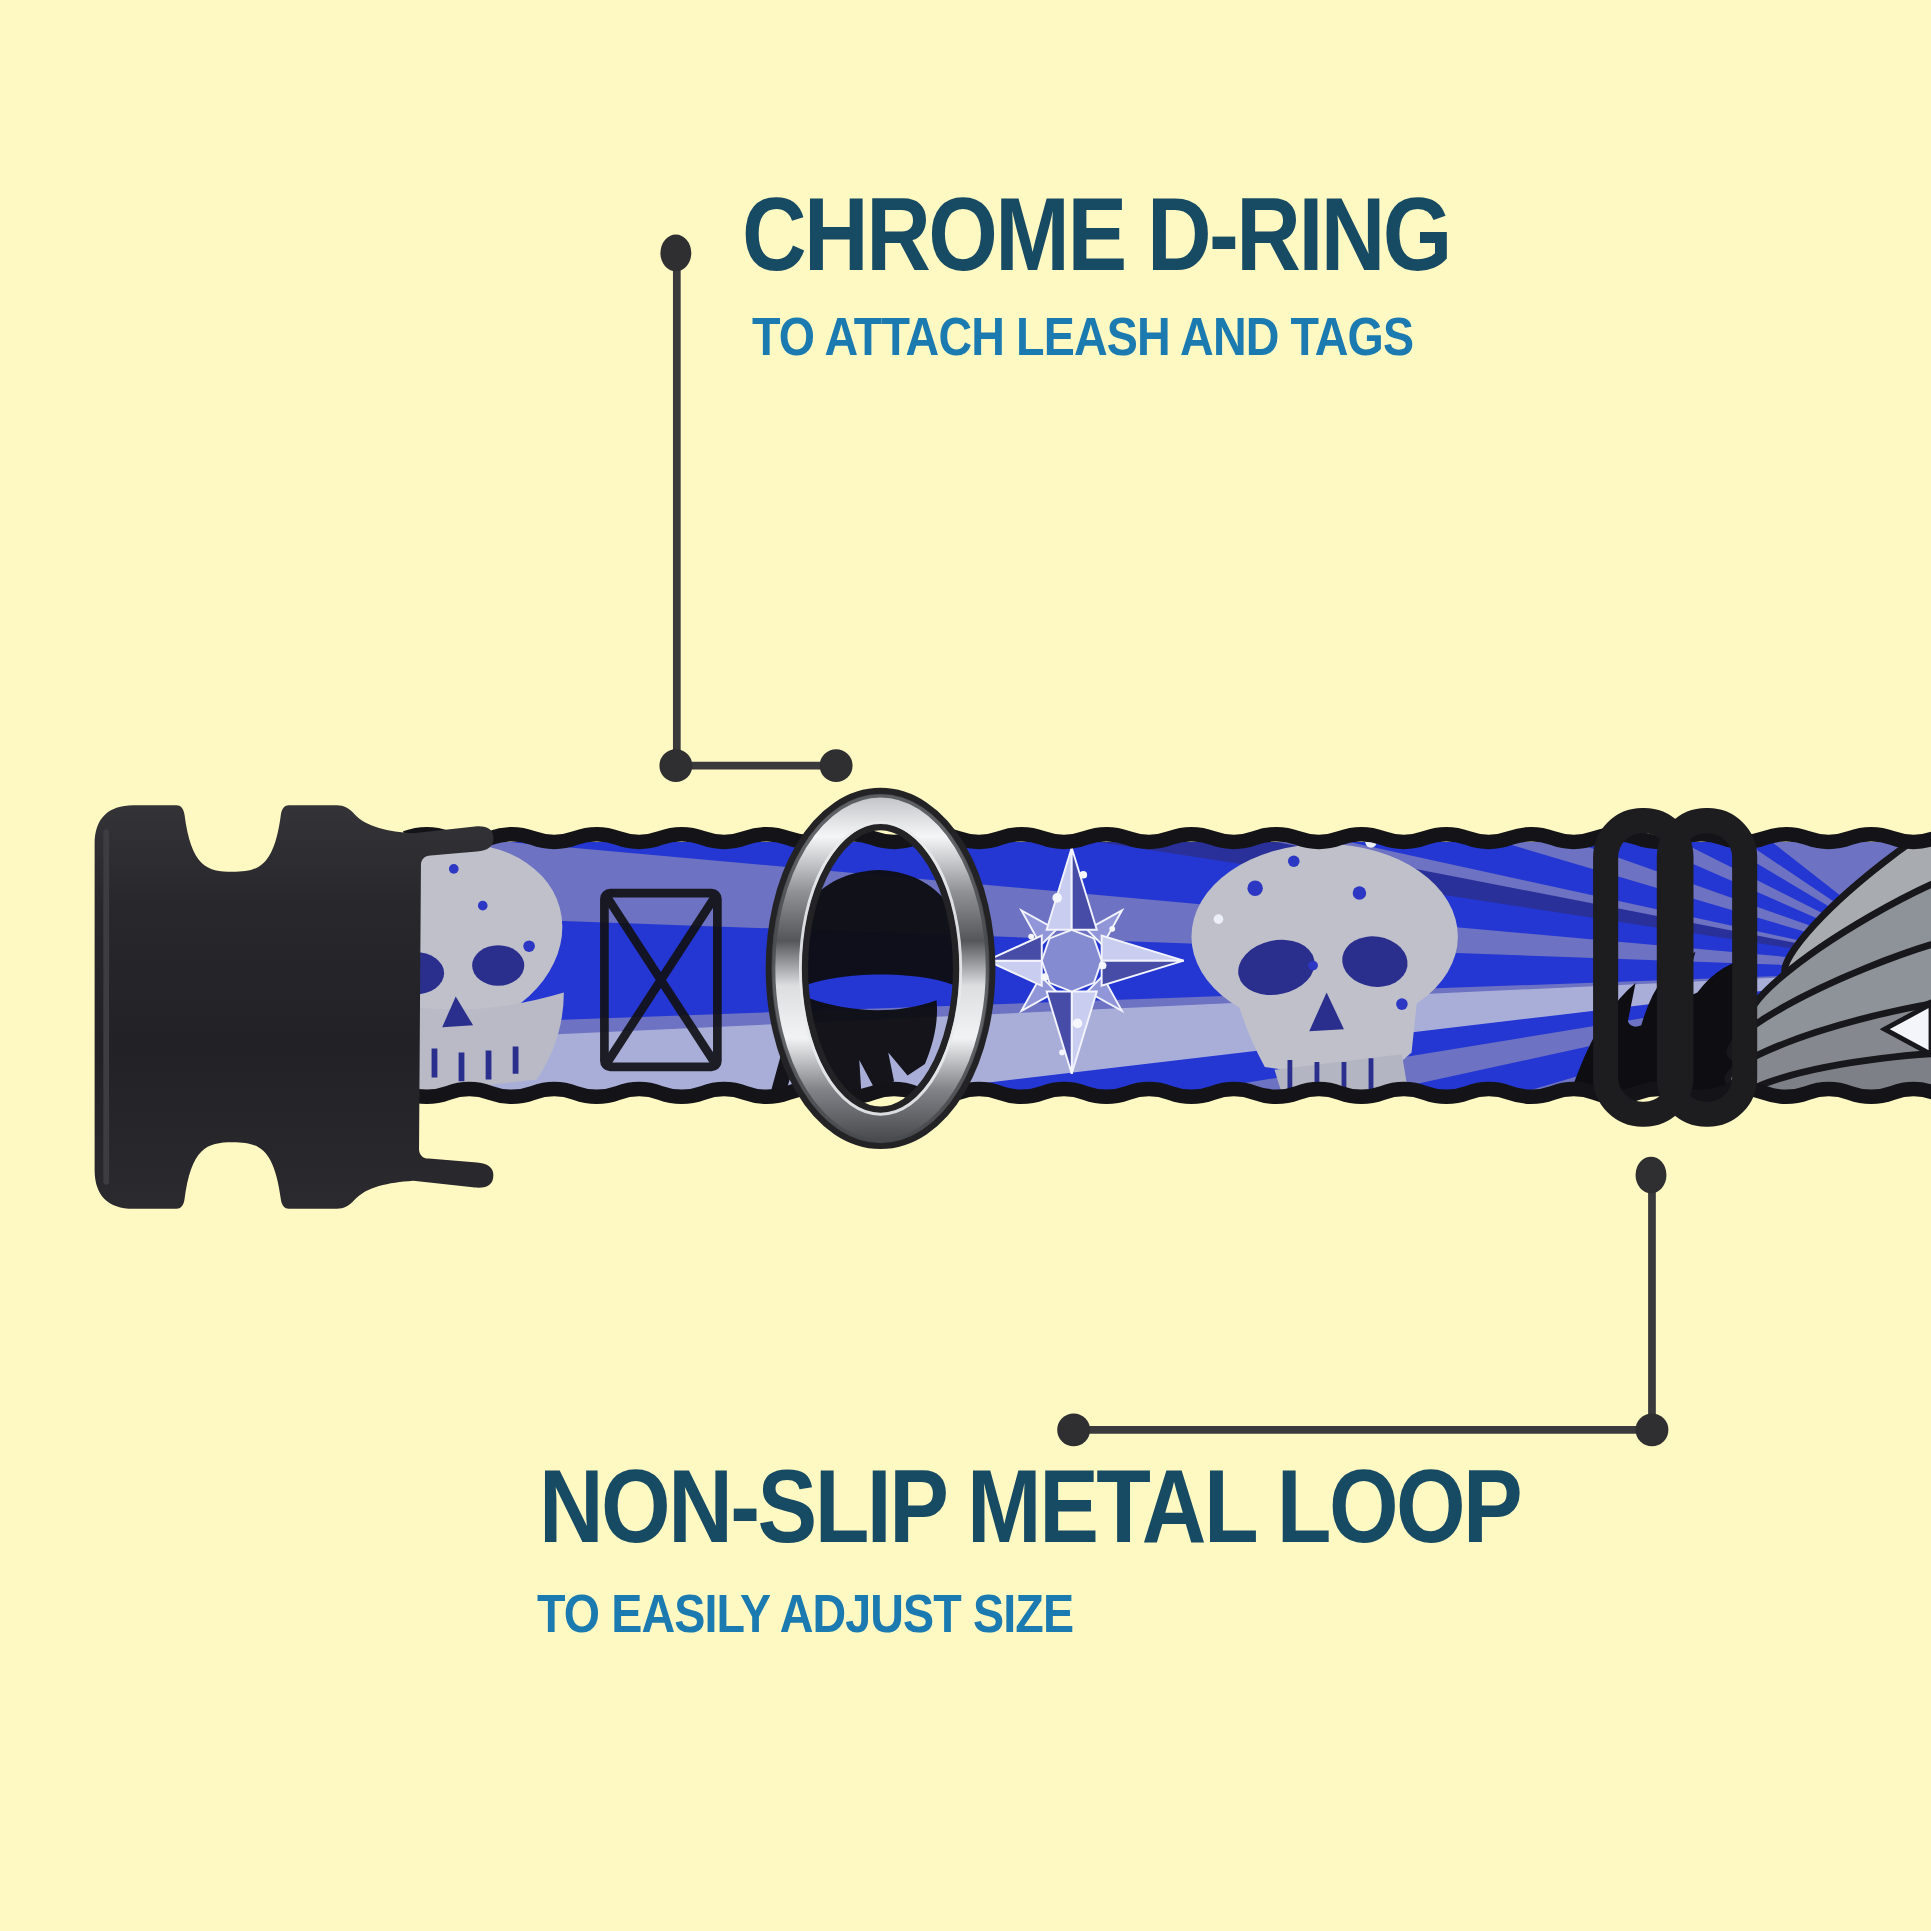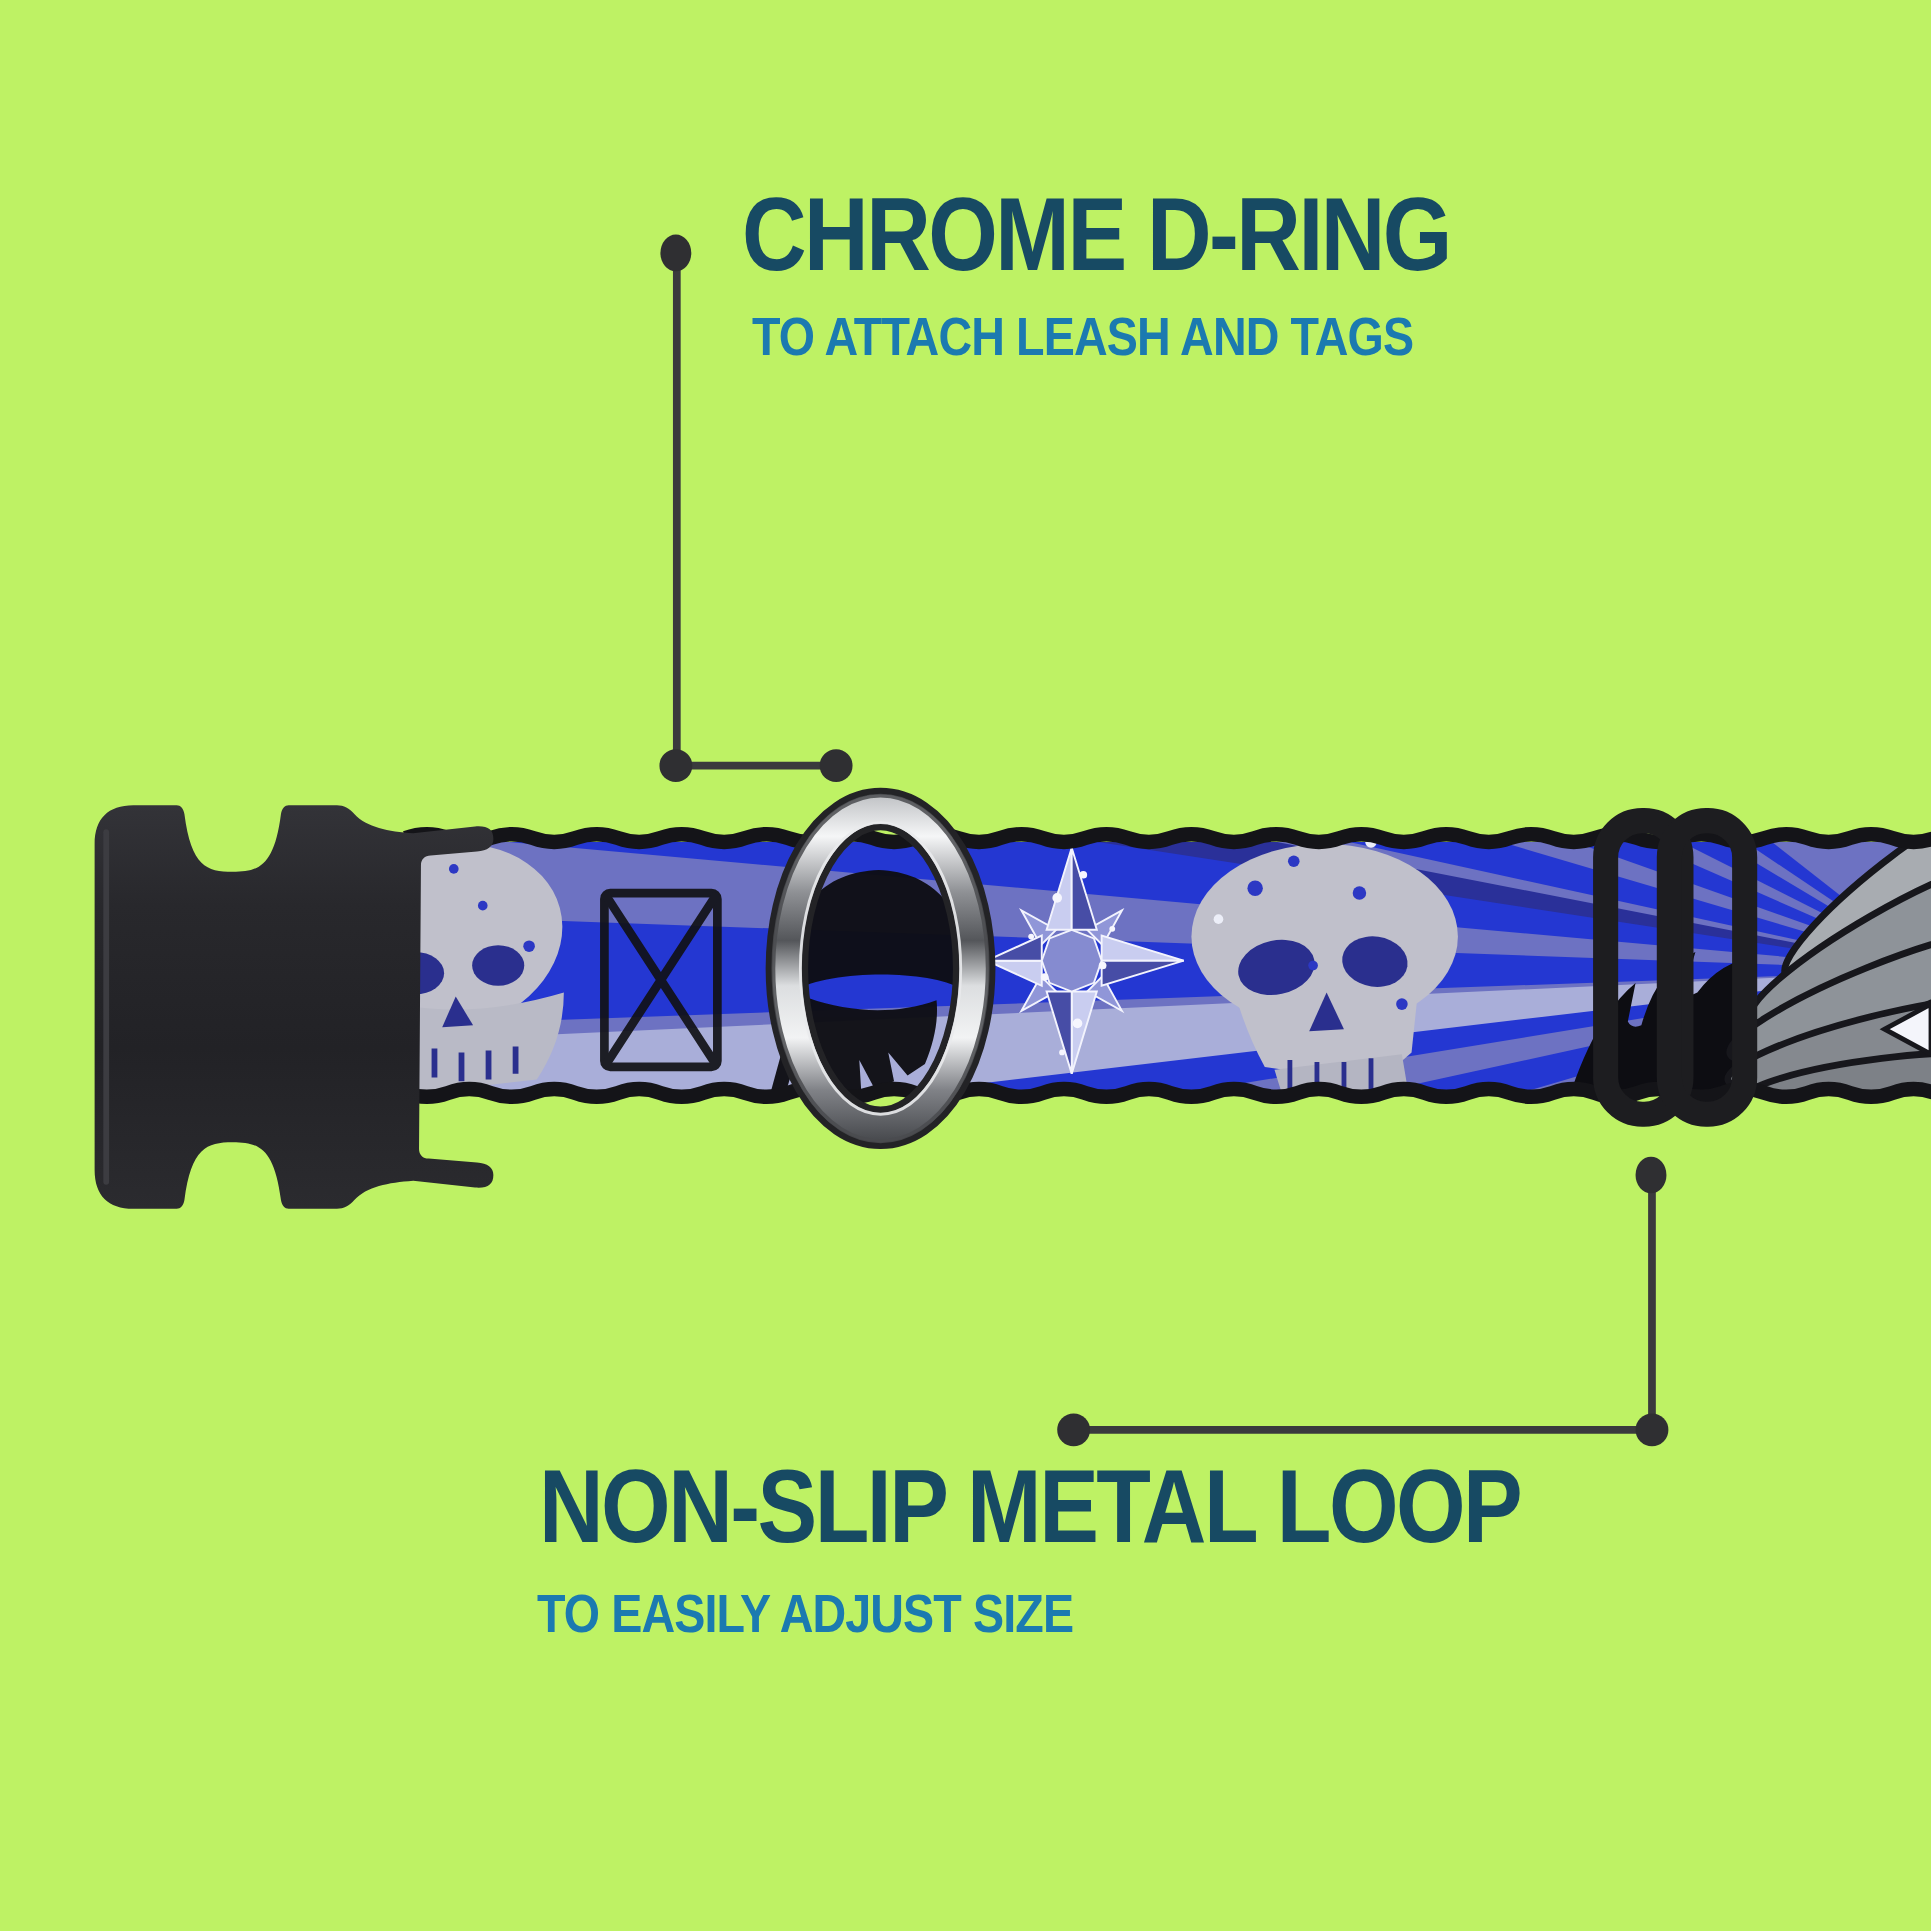--- a/index.html
+++ b/index.html
@@ -1,16 +1,16 @@
 <!DOCTYPE html>
 <html><head>
 <meta charset="utf-8">
 <style>
   html,body{margin:0;padding:0;background:#ffffff;}
-  #canvas{position:relative;width:1931px;height:1931px;background:#bef264;overflow:hidden;
+  #canvas{position:relative;width:1931px;height:1931px;background:#fef9c3;overflow:hidden;
           font-family:"Liberation Sans", sans-serif;}
   #art{position:absolute;left:0;top:0;}
   .callout-title{position:absolute;white-space:nowrap;font-weight:bold;font-size:104px;
                  letter-spacing:-2.9px;transform:scaleX(.86);transform-origin:left top;line-height:1;}
   .callout-sub{position:absolute;white-space:nowrap;font-weight:bold;font-size:53px;
                letter-spacing:-1px;transform:scaleX(.88);transform-origin:left top;line-height:1;}
 </style>
 </head>
 <body>
 

